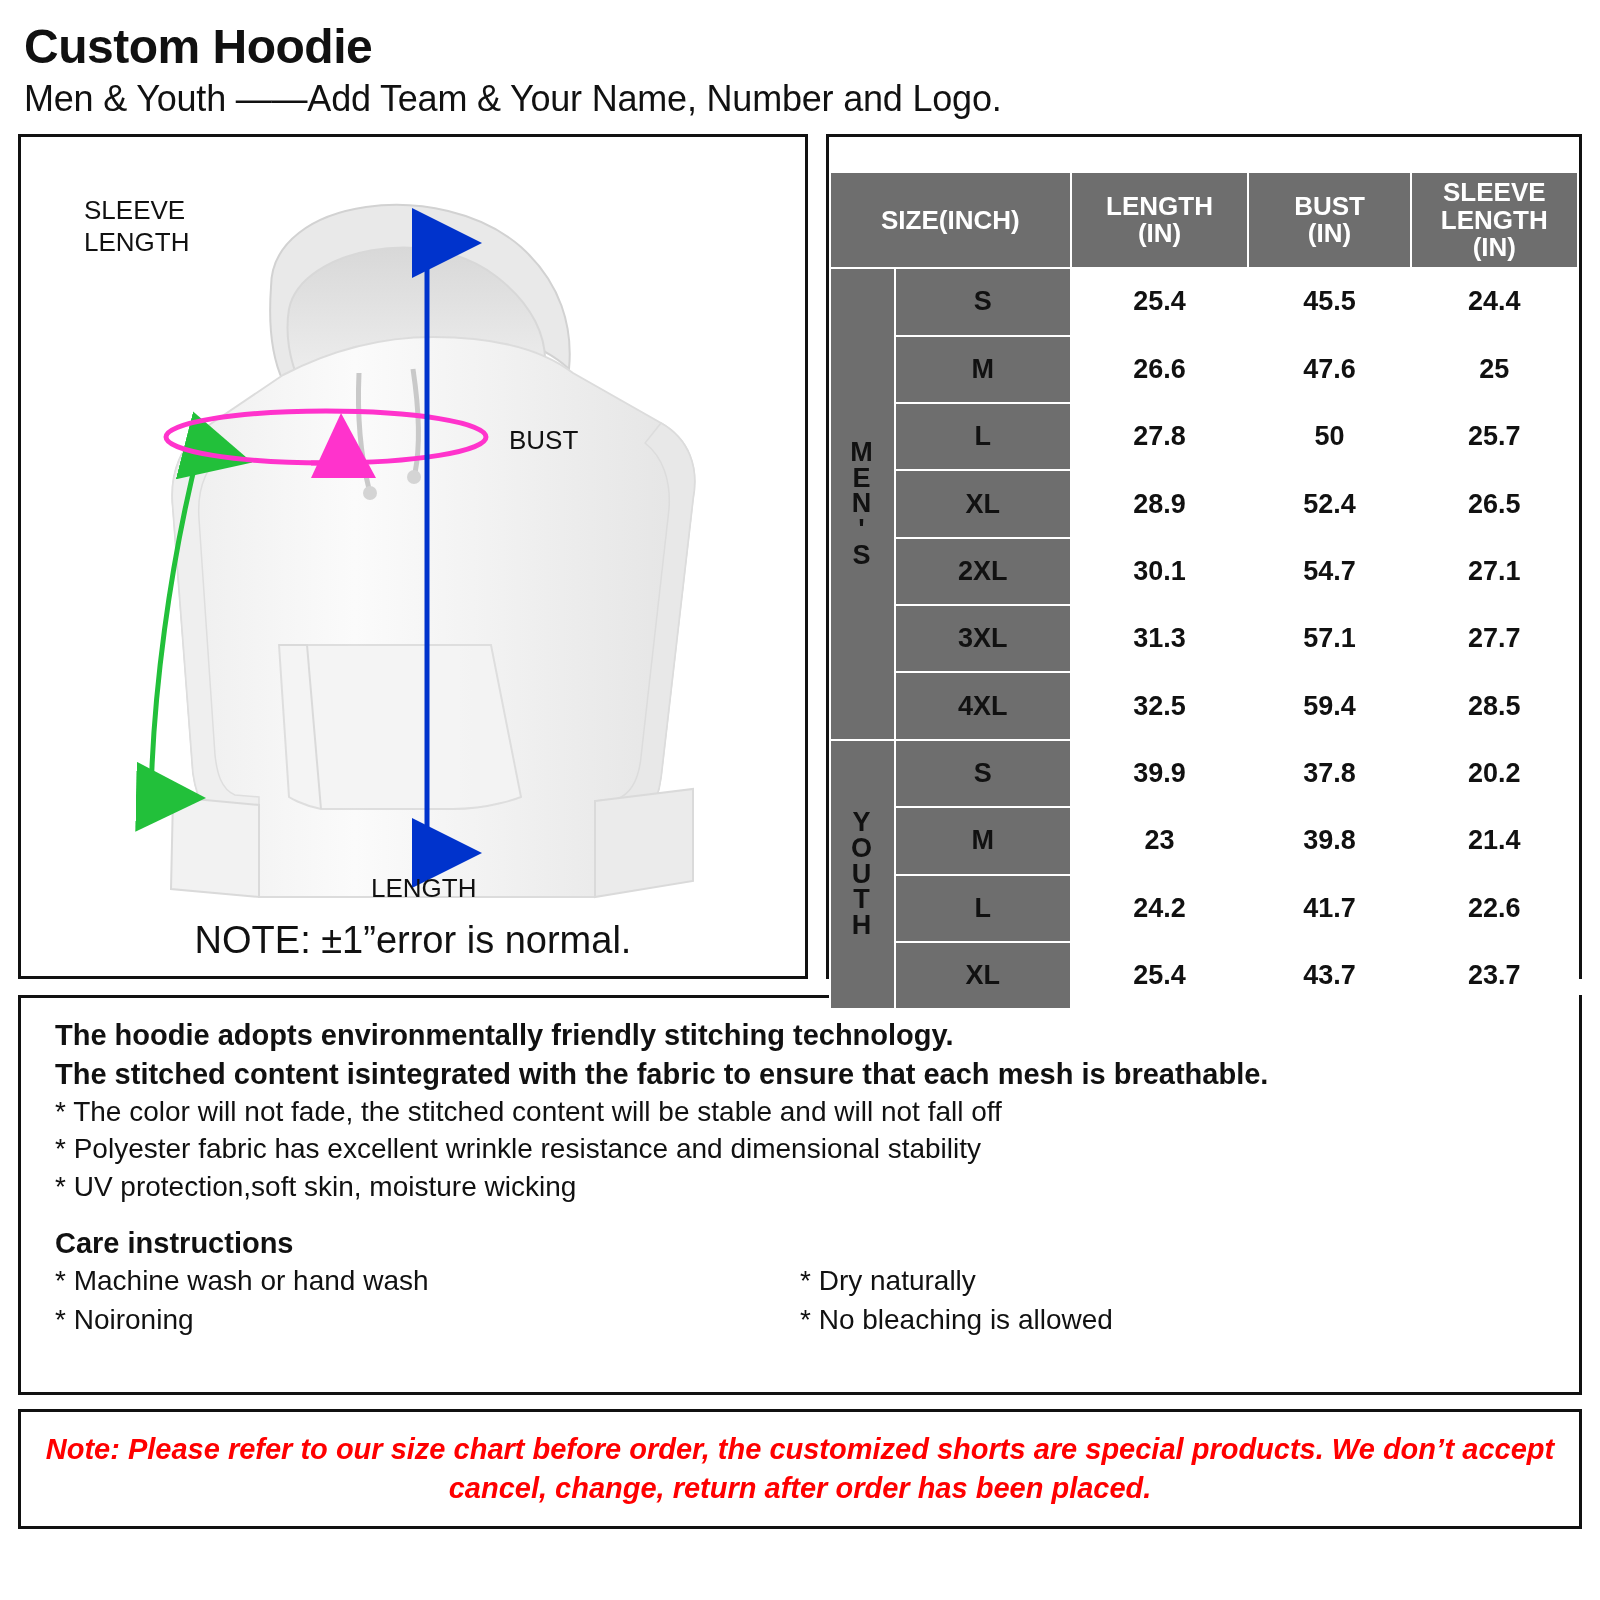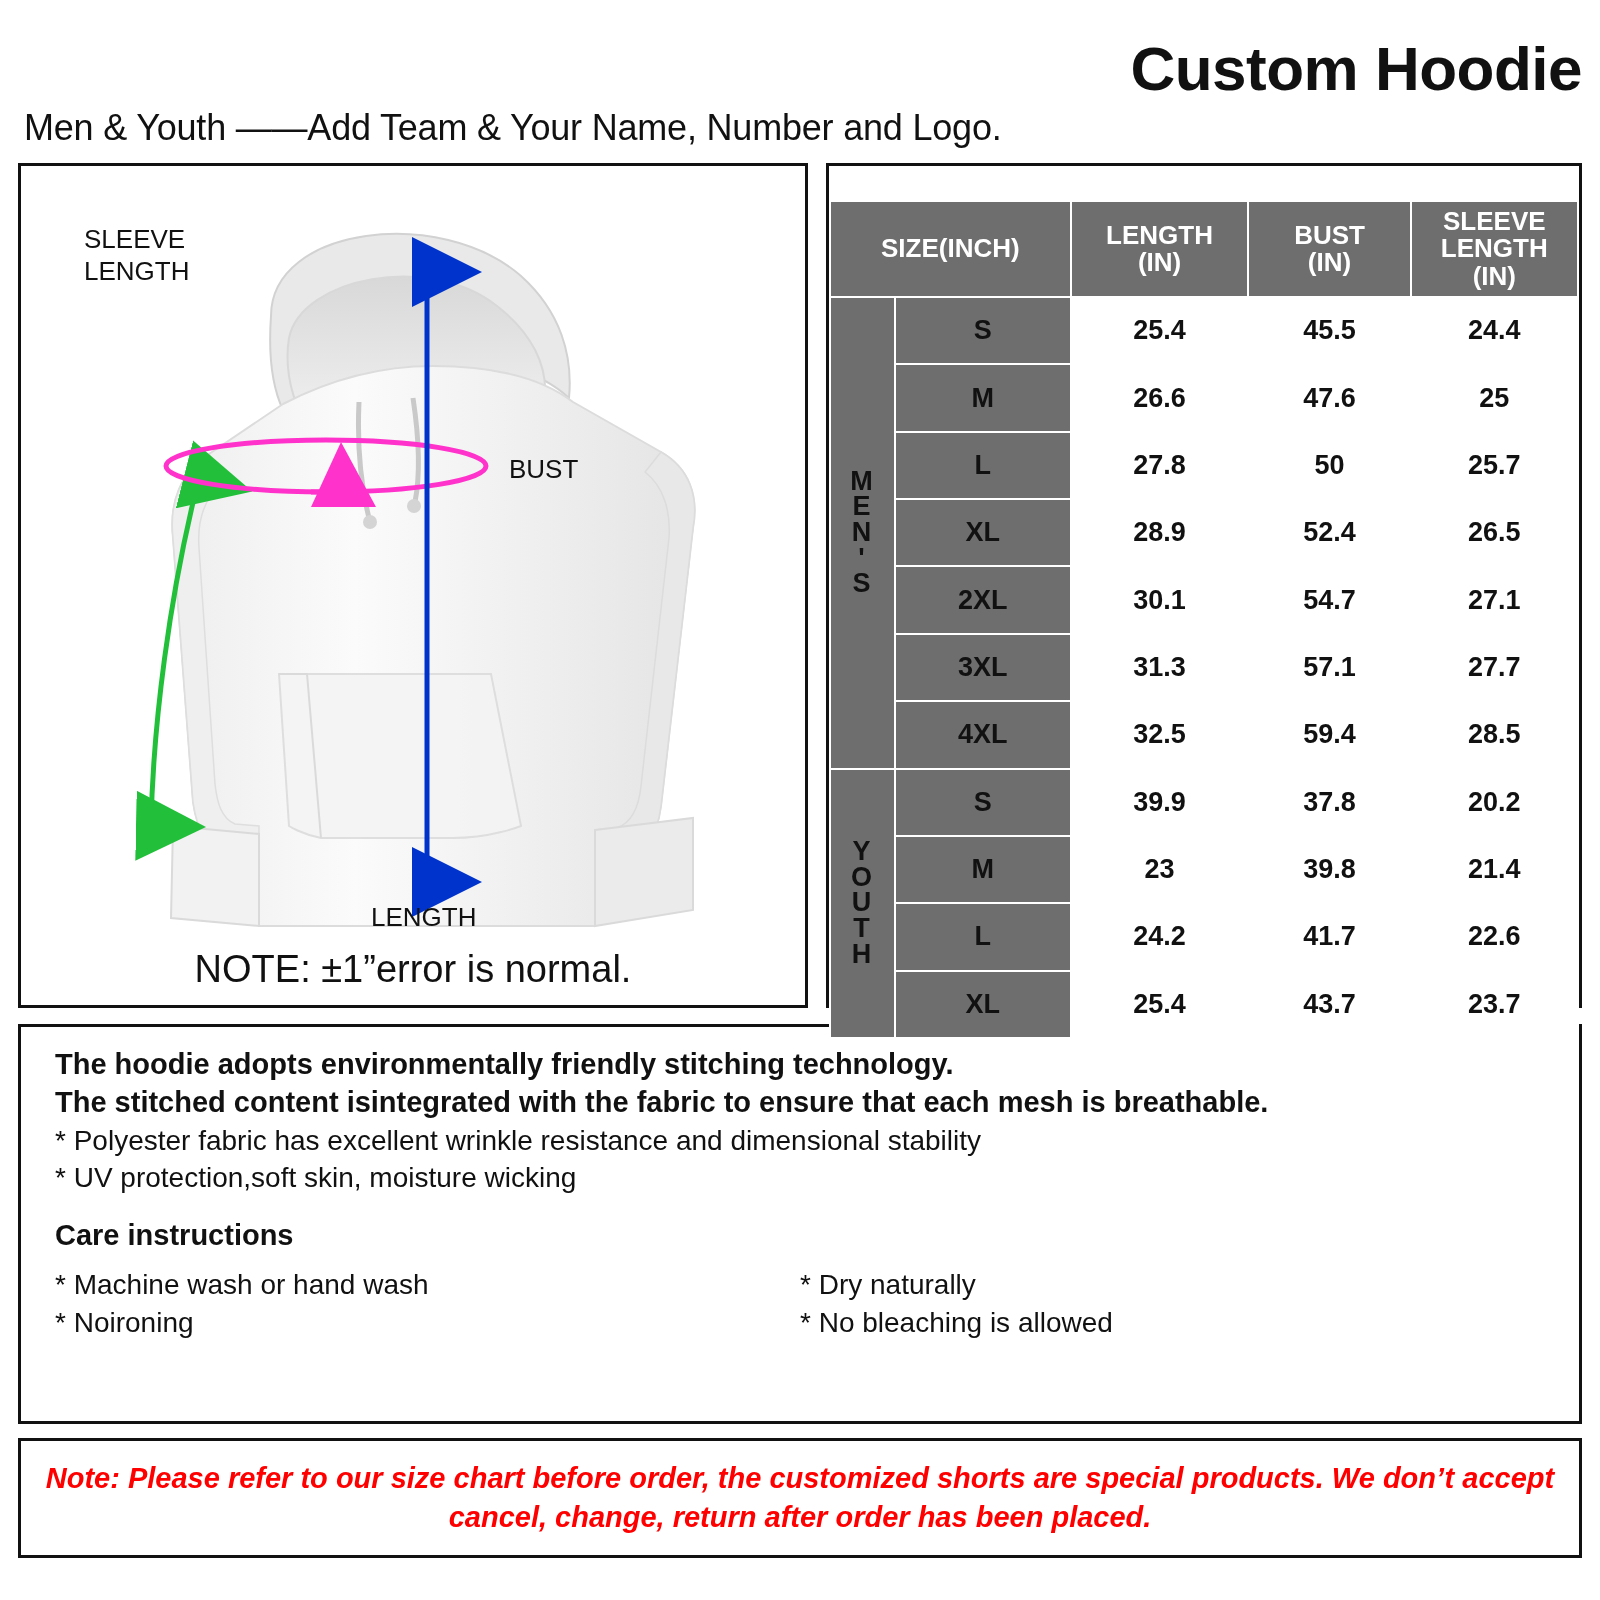--- a/index.html
+++ b/index.html
@@ -8,22 +8,22 @@
     width:1600px; height:1600px;
     background:#ffffff;
     font-family:"Liberation Sans", sans-serif;
     color:#111;
     overflow:hidden;
   }
   .page { position:relative; width:1600px; height:1600px; padding:14px 18px 0 18px; }
 
   
   .title {
-    font-size:62px; font-weight:bold; letter-spacing:-0.5px;
-    line-height:1.05; margin:22px 0 2px 6px;text-align:right;
+    font-size:48px; font-weight:bold; letter-spacing:-0.5px;
+    line-height:1.05; margin:8px 0 2px 6px;
   }
   .subtitle {
     font-size:36px; font-weight:normal; margin:6px 0 14px 6px; letter-spacing:-0.2px;
   }
 
   
   .top-row { display:flex; gap:18px; align-items:stretch; }
   .diagram-box {
     width:790px; height:845px; border:3px solid #111; position:relative; background:#fff;
   }
@@ -63,21 +63,21 @@
   col.c-bust  { width:155px; }
   col.c-slv   { width:160px; }
 
   
   .desc-box {
     margin-top:16px; border:3px solid #111; padding:18px 34px 22px 34px; height:400px;
   }
   .desc-strong { font-size:29px; font-weight:bold; line-height:1.32; }
   .desc-line { font-size:28px; line-height:1.34; }
   .care-title { font-size:29px; font-weight:bold; margin-top:22px; }
-  .care-grid { display:flex; margin-top:14px; }
+  .care-grid { display:flex; margin-top:2px; }
   .care-col { width:50%; }
   .care-col .desc-line { font-size:28px; line-height:1.36; }
 
   
   .red-box {
     margin-top:14px; border:3px solid #111; height:120px;
     display:flex; align-items:center; justify-content:center; padding:0 12px;font-style:italic;
   }
   .red-text {
     color:#ff0000; font-size:29px; font-weight:bold; text-align:center; line-height:1.35;
@@ -289,20 +289,21 @@
             <td class="val">23.7</td>
           </tr>
         </tbody>
       </table>
     </div>
   </div>
 
   <div class="desc-box">
     <div class="desc-strong">The hoodie adopts environmentally friendly stitching technology.</div>
     <div class="desc-strong">The stitched content isintegrated with the fabric to ensure that each mesh is breathable.</div>
+    <div class="desc-line">* The color will not fade, the stitched content will be stable and will not fall off</div>
     <div class="desc-line">* Polyester fabric has excellent wrinkle resistance and dimensional stability</div>
     <div class="desc-line">* UV protection,soft skin, moisture wicking</div>
 
     <div class="care-title">Care instructions</div>
     <div class="care-grid">
       <div class="care-col">
         <div class="desc-line">* Machine wash or hand wash</div>
         <div class="desc-line">* Noironing</div>
       </div>
       <div class="care-col">

